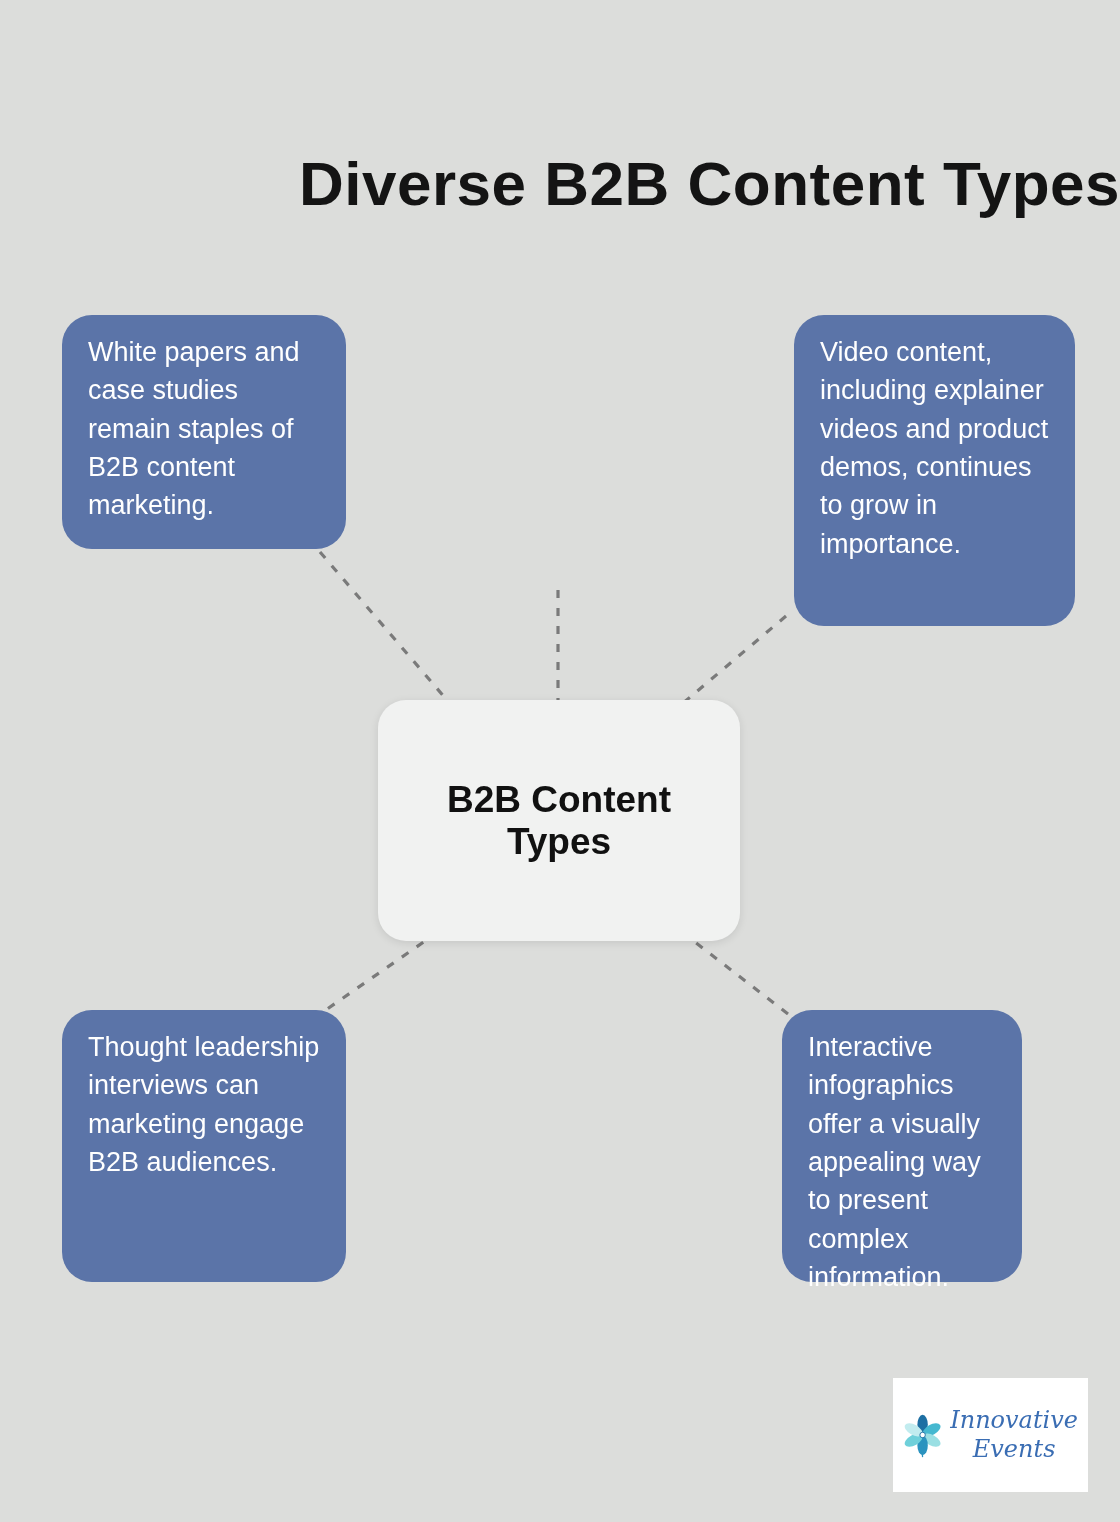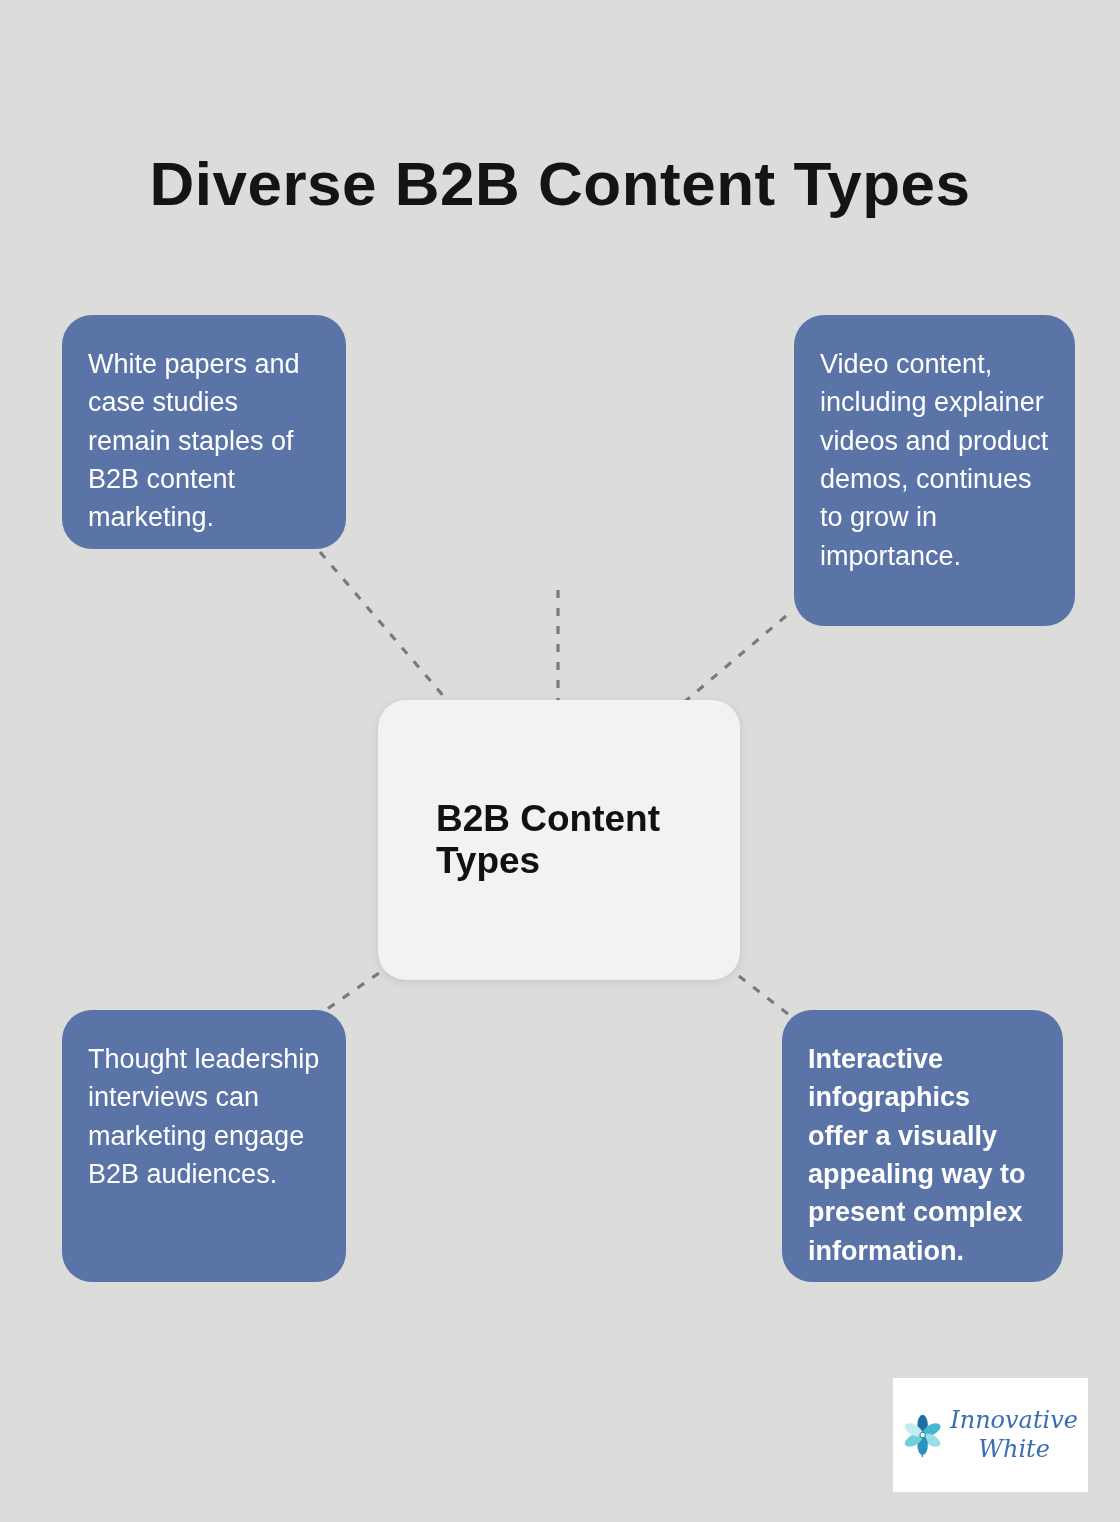--- a/index.html
+++ b/index.html
@@ -9,21 +9,21 @@
     height: 1522px;
     background: #dcdddb;
     font-family: "Liberation Sans", sans-serif;
     overflow: hidden;
   }
   .title {
     position: absolute;
     left: 0;
     top: 106px;
     width: 100%;
-    text-align: center;
+    text-align: right;
     font-size: 62px;
     font-weight: 800;
     color: #141414;
     letter-spacing: 0.5px;
   }
   .connectors {
     position: absolute;
     left: 0; top: 0;
     width: 1120px; height: 1522px;
     z-index: 0;
@@ -32,41 +32,41 @@
   .connectors line {
     stroke: #7a7a7a;
     stroke-width: 3.2;
     stroke-dasharray: 8 10;
   }
   .node {
     position: absolute;
     background: #5b74a8;
     border-radius: 30px;
     color: #ffffff;
-    padding: 30px 26px;
+    padding: 18px 26px;
     font-size: 27px;
     line-height: 1.42;
     box-sizing: border-box;
     z-index: 1;
   }
   .node-1 { left: 62px;  top: 315px;  width: 284px; height: 234px; }
   .node-2 { left: 420px; top: 315px;  width: 286px; height: 272px; }
   .node-3 { left: 794px; top: 315px;  width: 281px; height: 311px; }
   .node-4 { left: 62px;  top: 1010px; width: 284px; height: 272px; }
-  .node-5 { left: 782px; top: 1010px; width: 281px; height: 272px; font-weight: bold; }
+  .node-5 { left: 782px; top: 1010px; width: 240px; height: 272px; }
   .center-node {
     position: absolute;
     left: 378px; top: 700px;
-    width: 362px; height: 280px;
+    width: 362px; height: 241px;
     background: #f1f2f1;
     border-radius: 28px;
     display: flex;
     align-items: center;
     justify-content: center;
-    text-align: left;
+    text-align: center;
     font-size: 37px;
     font-weight: 700;
     color: #111111;
     padding: 0 58px;
     box-sizing: border-box;
     box-shadow: 0 2px 8px rgba(0,0,0,0.10);
     z-index: 1;
   }
   .logo {
     position: absolute;
@@ -134,17 +134,17 @@
         <ellipse cx="0" cy="-17" rx="8.5" ry="16" fill="#9adfe3" transform="rotate(120)"></ellipse>
         <ellipse cx="0" cy="-17" rx="8.5" ry="16" fill="#2b93bf" transform="rotate(180)"></ellipse>
         <ellipse cx="0" cy="-17" rx="8.5" ry="16" fill="#6fd0da" transform="rotate(240)"></ellipse>
         <ellipse cx="0" cy="-17" rx="8.5" ry="16" fill="#c2ecef" transform="rotate(300)"></ellipse>
         <circle cx="0" cy="0" r="4.5" fill="#ffffff" stroke="#1d6fa3" stroke-width="1.5"></circle>
         <path d="M0,4 C 2,16 -2,26 0,36" stroke="#2b93bf" stroke-width="2" fill="none"></path>
       </g>
     </svg>
     <div class="logo-text">
       <div>Innovative</div>
-      <div>White</div>
+      <div>Events</div>
     </div>
   </div>
 
 </div>
 
 </body></html>

